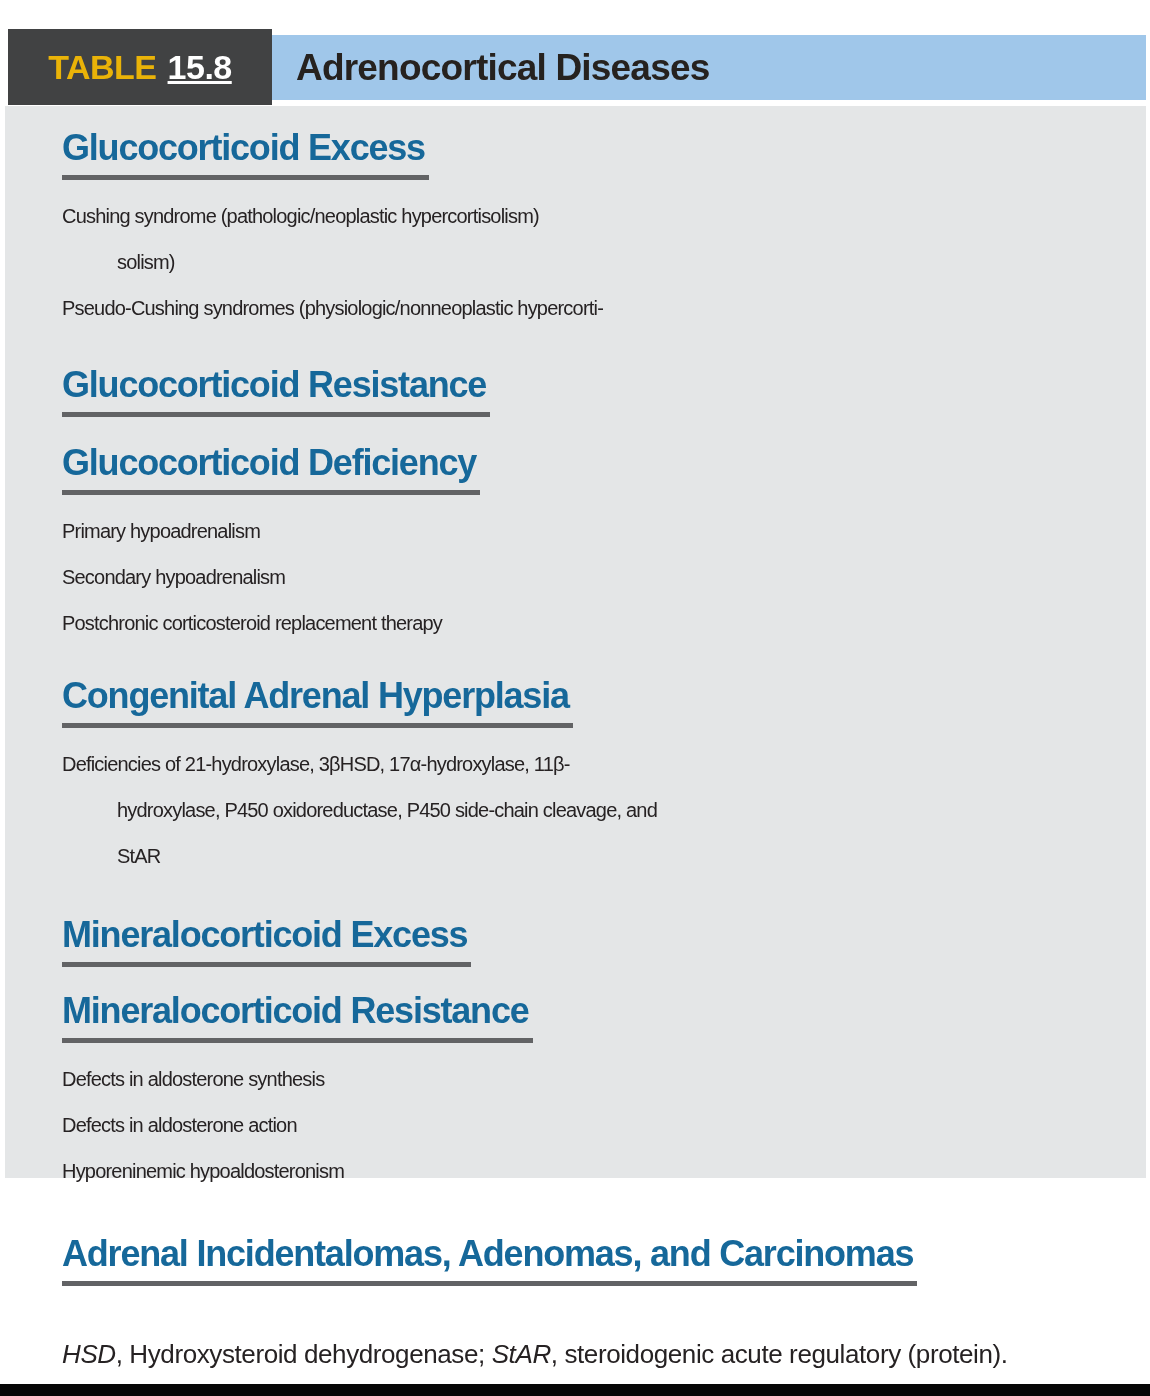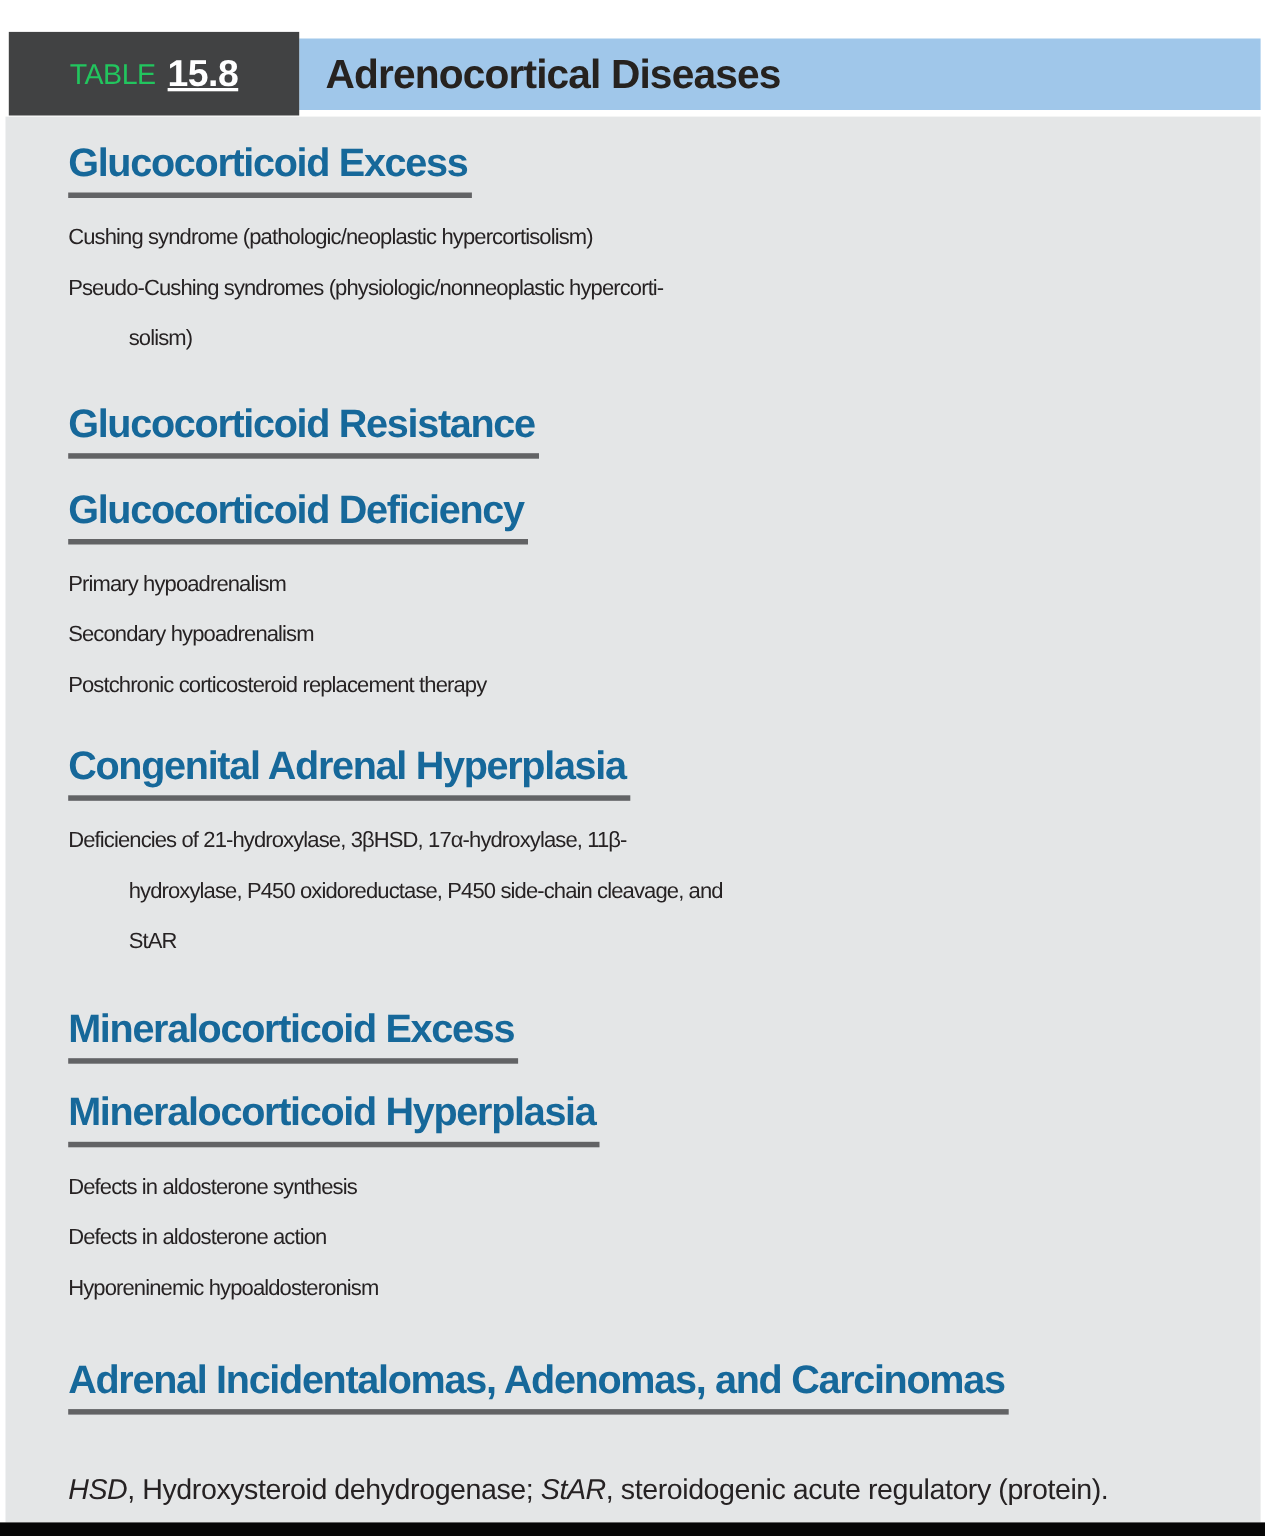--- a/index.html
+++ b/index.html
@@ -17,23 +17,23 @@
   .table-label-box {
     position: absolute;
     left: 8px; top: 29px;
     width: 264px; height: 76px;
     background: #414243;
     display: flex; align-items: center; justify-content: center;
     gap: 11px;
     z-index: 2;
   }
   .label-word {
-    color: #22c55e;
-    font-weight: normal;
-    font-size: 26px;
+    color: #eab308;
+    font-weight: bold;
+    font-size: 34px;
     letter-spacing: -0.5px;
   }
   .label-number {
     color: #ffffff;
     font-weight: bold;
     font-size: 34px;
     letter-spacing: -0.5px;
     text-decoration: underline;
   }
   .title-band {
@@ -50,21 +50,21 @@
     font-size: 37px;
     font-weight: bold;
     color: #26221f;
     letter-spacing: -0.8px;
   }
 
   
   .table-body {
     position: absolute;
     left: 5px; top: 106px; right: 4px;
-    height: 1278px;
+    height: 1072px;
     background: #e4e6e7;
     box-sizing: border-box;
     padding: 0 36px 0 57px;
   }
 
   .section { margin: 0; }
   .section-heading {
     width: fit-content;
     margin: 0;
     font-size: 36px;
@@ -122,22 +122,22 @@
   <div class="title-band">
     <span class="table-title">Adrenocortical Diseases</span>
   </div>
 
   <div class="table-body">
 
     <div class="section mt22">
       <h2 class="section-heading">Glucocorticoid Excess</h2>
       <div class="lines">
         <div class="line">Cushing syndrome (pathologic/neoplastic hypercortisolism)</div>
+        <div class="line indent">solism)</div>
         <div class="line">Pseudo-Cushing syndromes (physiologic/nonneoplastic hypercorti-</div>
-        <div class="line indent">solism)</div>
       </div>
     </div>
 
     <div class="section mt34">
       <h2 class="section-heading">Glucocorticoid Resistance</h2>
     </div>
 
     <div class="section mt26">
       <h2 class="section-heading">Glucocorticoid Deficiency</h2>
       <div class="lines">
@@ -154,21 +154,21 @@
         <div class="line indent">hydroxylase, P450 oxidoreductase, P450 side-chain cleavage, and</div>
         <div class="line indent">StAR</div>
       </div>
     </div>
 
     <div class="section mt36">
       <h2 class="section-heading">Mineralocorticoid Excess</h2>
     </div>
 
     <div class="section mt24">
-      <h2 class="section-heading">Mineralocorticoid Hyperplasia</h2>
+      <h2 class="section-heading">Mineralocorticoid Resistance</h2>
       <div class="lines">
         <div class="line">Defects in aldosterone synthesis</div>
         <div class="line">Defects in aldosterone action</div>
         <div class="line">Hyporeninemic hypoaldosteronism</div>
       </div>
     </div>
 
     <div class="section mt40">
       <h2 class="section-heading">Adrenal Incidentalomas, Adenomas, and Carcinomas</h2>
     </div>

